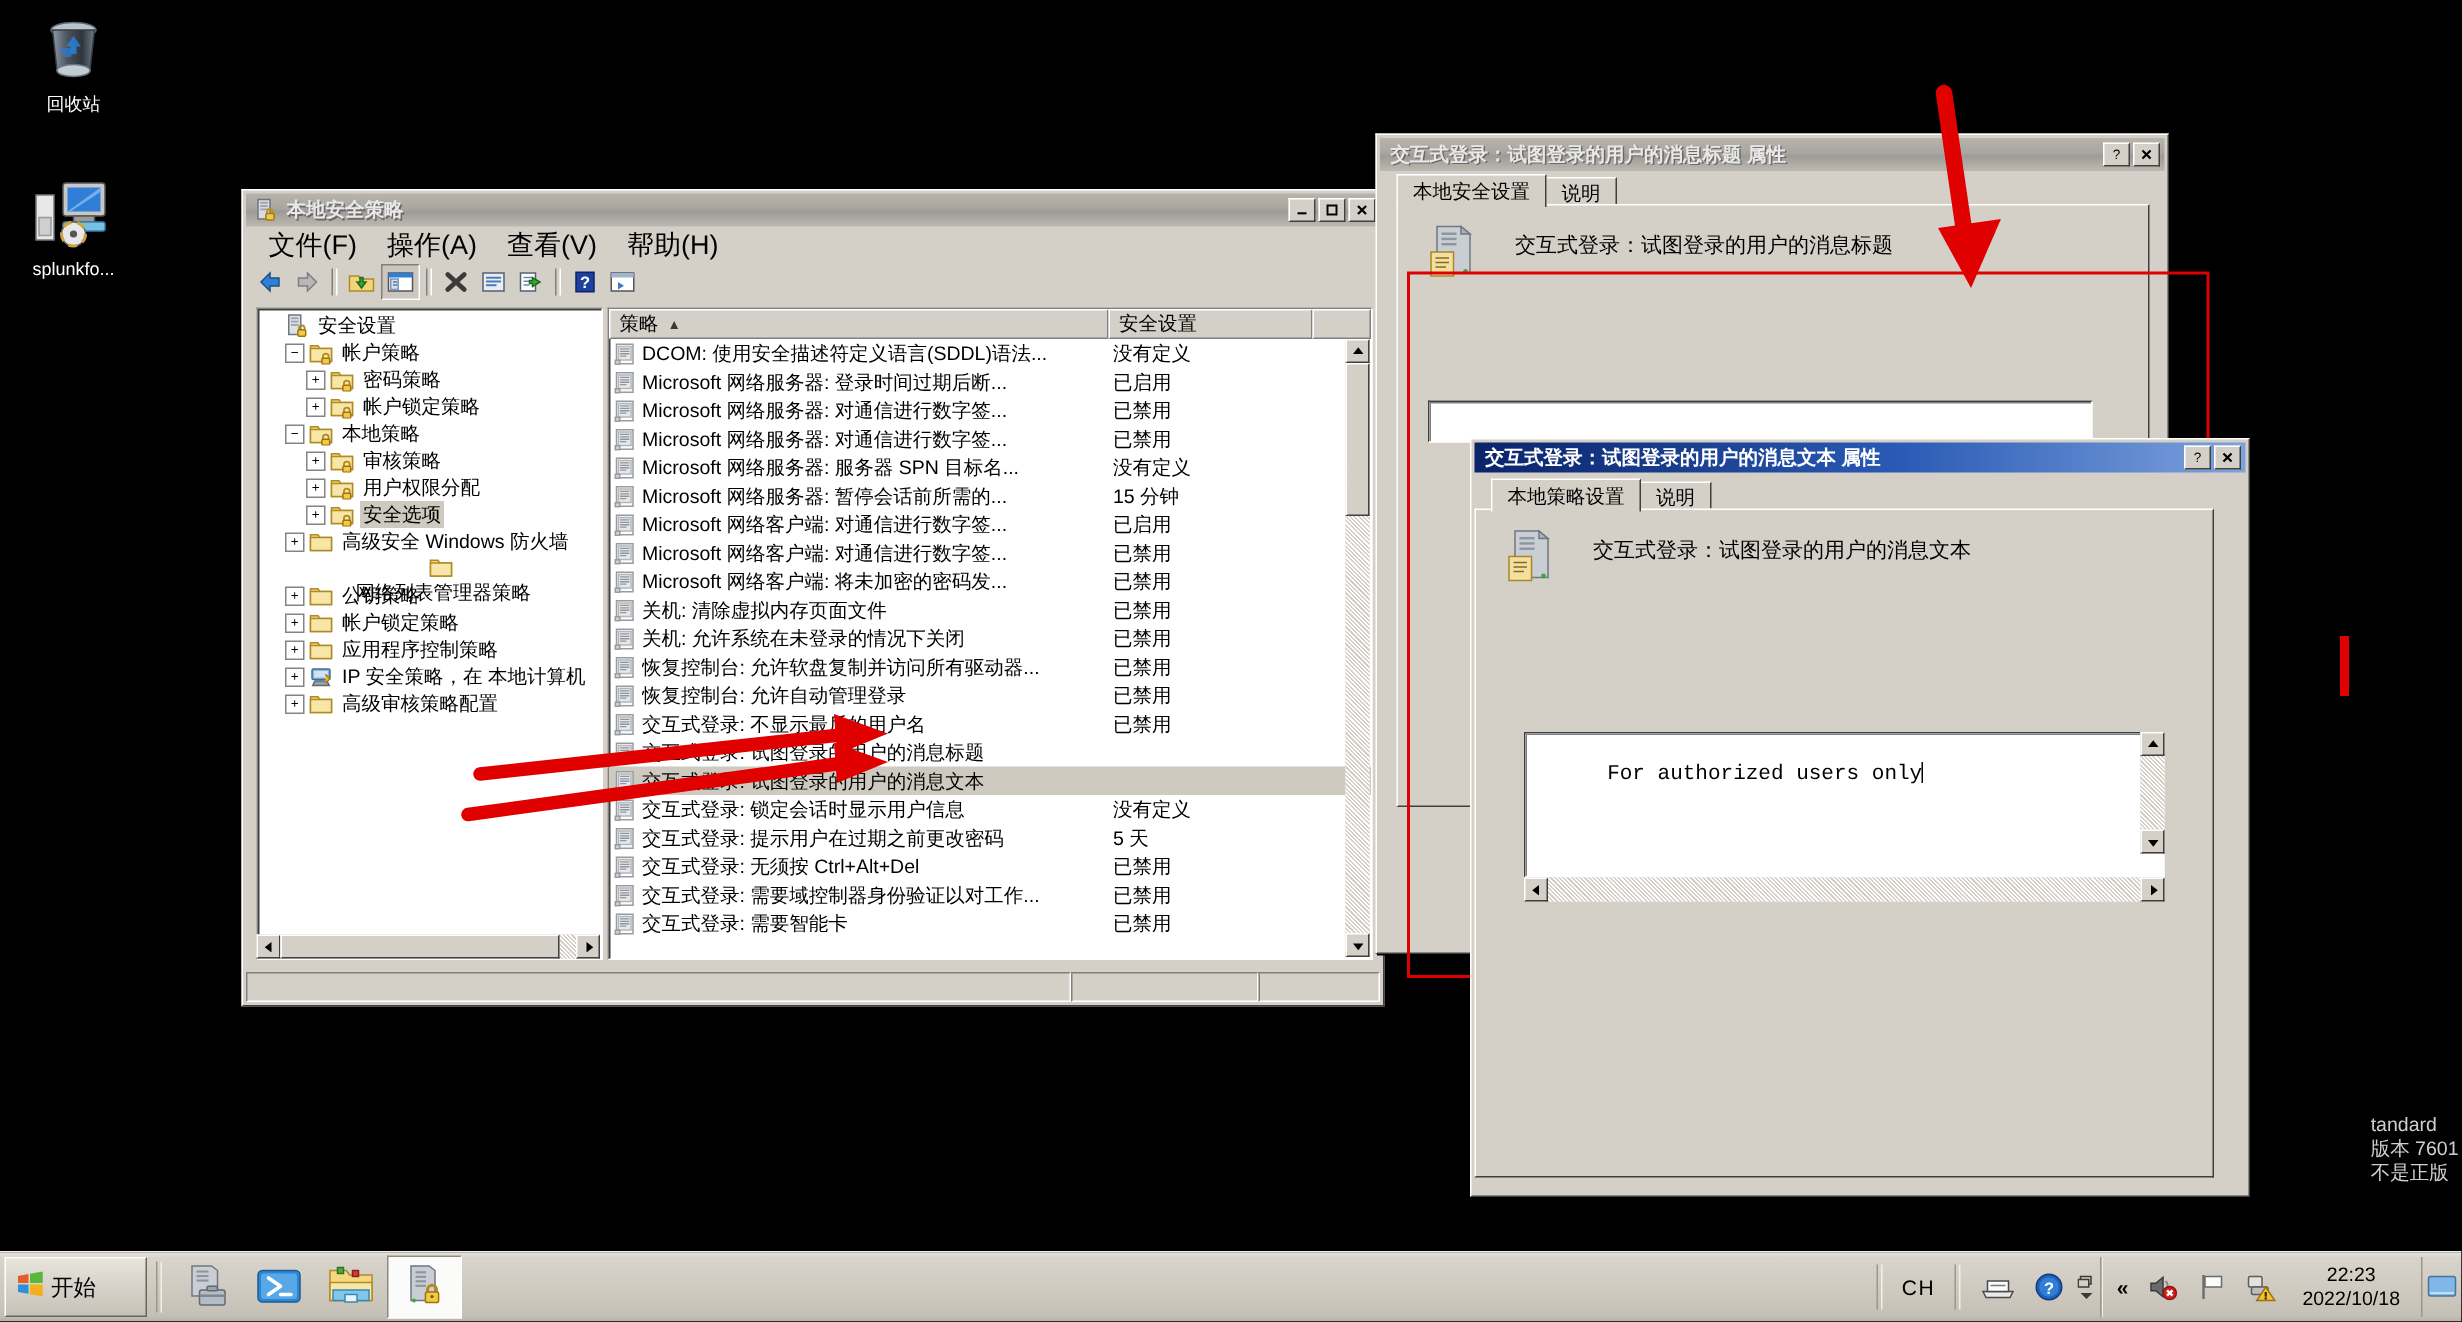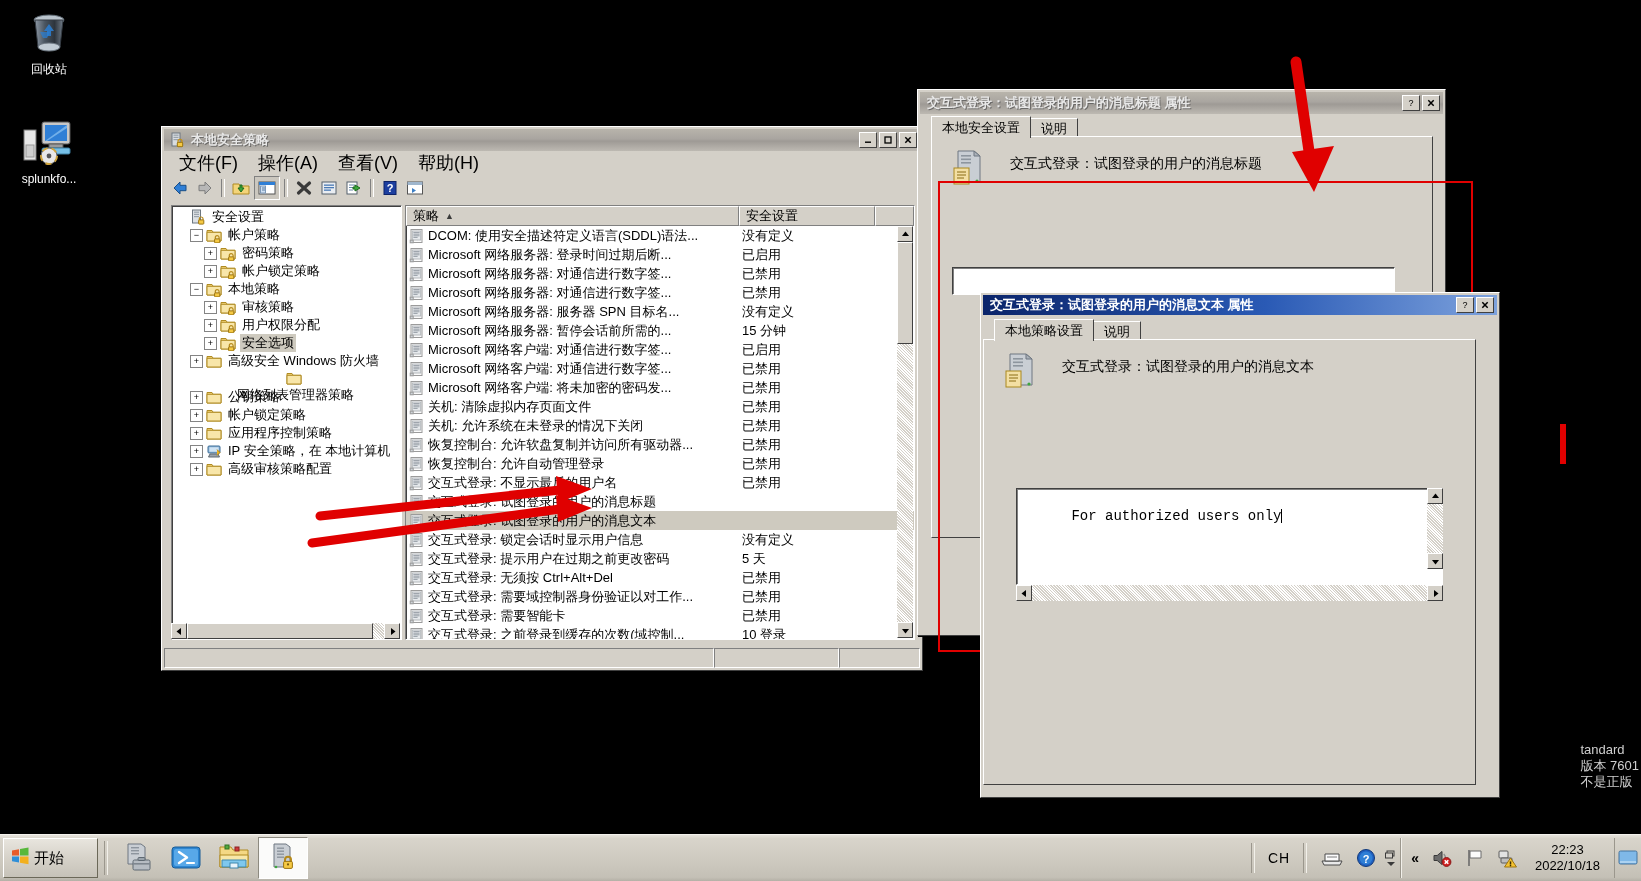--- a/index.html
+++ b/index.html
@@ -781,32 +781,20 @@
             <svg width="16" height="16" viewBox="0 0 16 16">
               <rect x="2" y="1.5" width="11" height="13" fill="#fbfbfb" stroke="#9b9b9b"></rect>
               <rect x="3.3" y="3" width="8.4" height="9" fill="#e6e9ec" stroke="#b4b8bc"></rect>
               <path d="M4.4 4.6h6.2M4.4 6.2h6.2M4.4 7.8h6.2M4.4 9.4h4.2" stroke="#8d959e" stroke-width="0.9"></path>
               <rect x="1.2" y="12.2" width="3" height="2.6" fill="#cfd4d9" stroke="#9b9b9b"></rect>
             </svg>
           </span>
           <span class="lname">交互式登录: 需要智能卡</span>
           <span class="lval">已禁用</span>
         </div>
-        <div class="lrow">
-          <span class="licon">
-            <svg width="16" height="16" viewBox="0 0 16 16">
-              <rect x="2" y="1.5" width="11" height="13" fill="#fbfbfb" stroke="#9b9b9b"></rect>
-              <rect x="3.3" y="3" width="8.4" height="9" fill="#e6e9ec" stroke="#b4b8bc"></rect>
-              <path d="M4.4 4.6h6.2M4.4 6.2h6.2M4.4 7.8h6.2M4.4 9.4h4.2" stroke="#8d959e" stroke-width="0.9"></path>
-              <rect x="1.2" y="12.2" width="3" height="2.6" fill="#cfd4d9" stroke="#9b9b9b"></rect>
-            </svg>
-          </span>
-          <span class="lname">交互式登录: 之前登录到缓存的次数(域控制...</span>
-          <span class="lval">10 登录</span>
-        </div>
       </div>
   </div>
 
   <div class="sb-v" style="left:735px;top:99px;height:412px;">
     <div class="sb-btn" style="position:absolute;left:0;top:0;width:16px;height:16px;">
       <svg width="7" height="7" viewBox="0 0 7 7">
           <path d="M0 5 L7 5 L3.5 0.5 z" fill="#000"></path>
         </svg>
     </div>
     <div class="sb-track" style="position:absolute;left:0;top:16px;bottom:16px;width:16px;">

